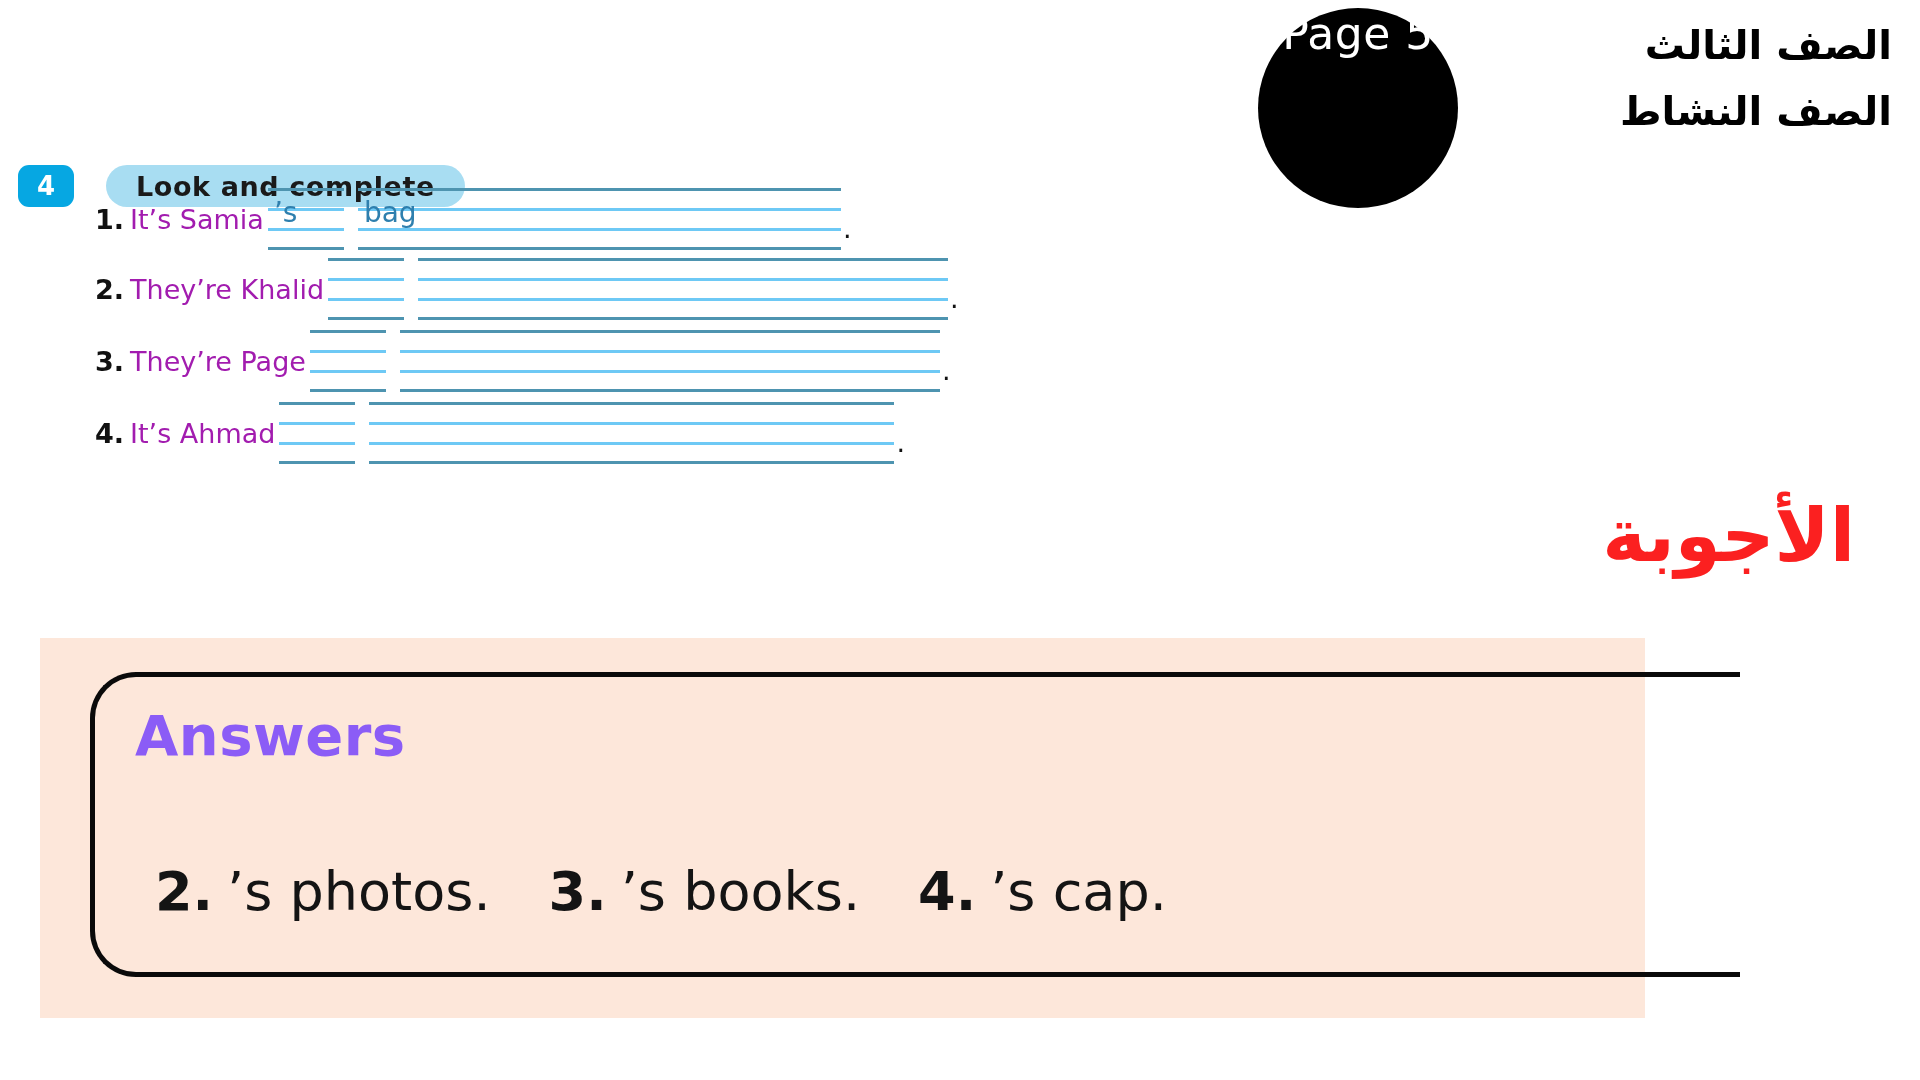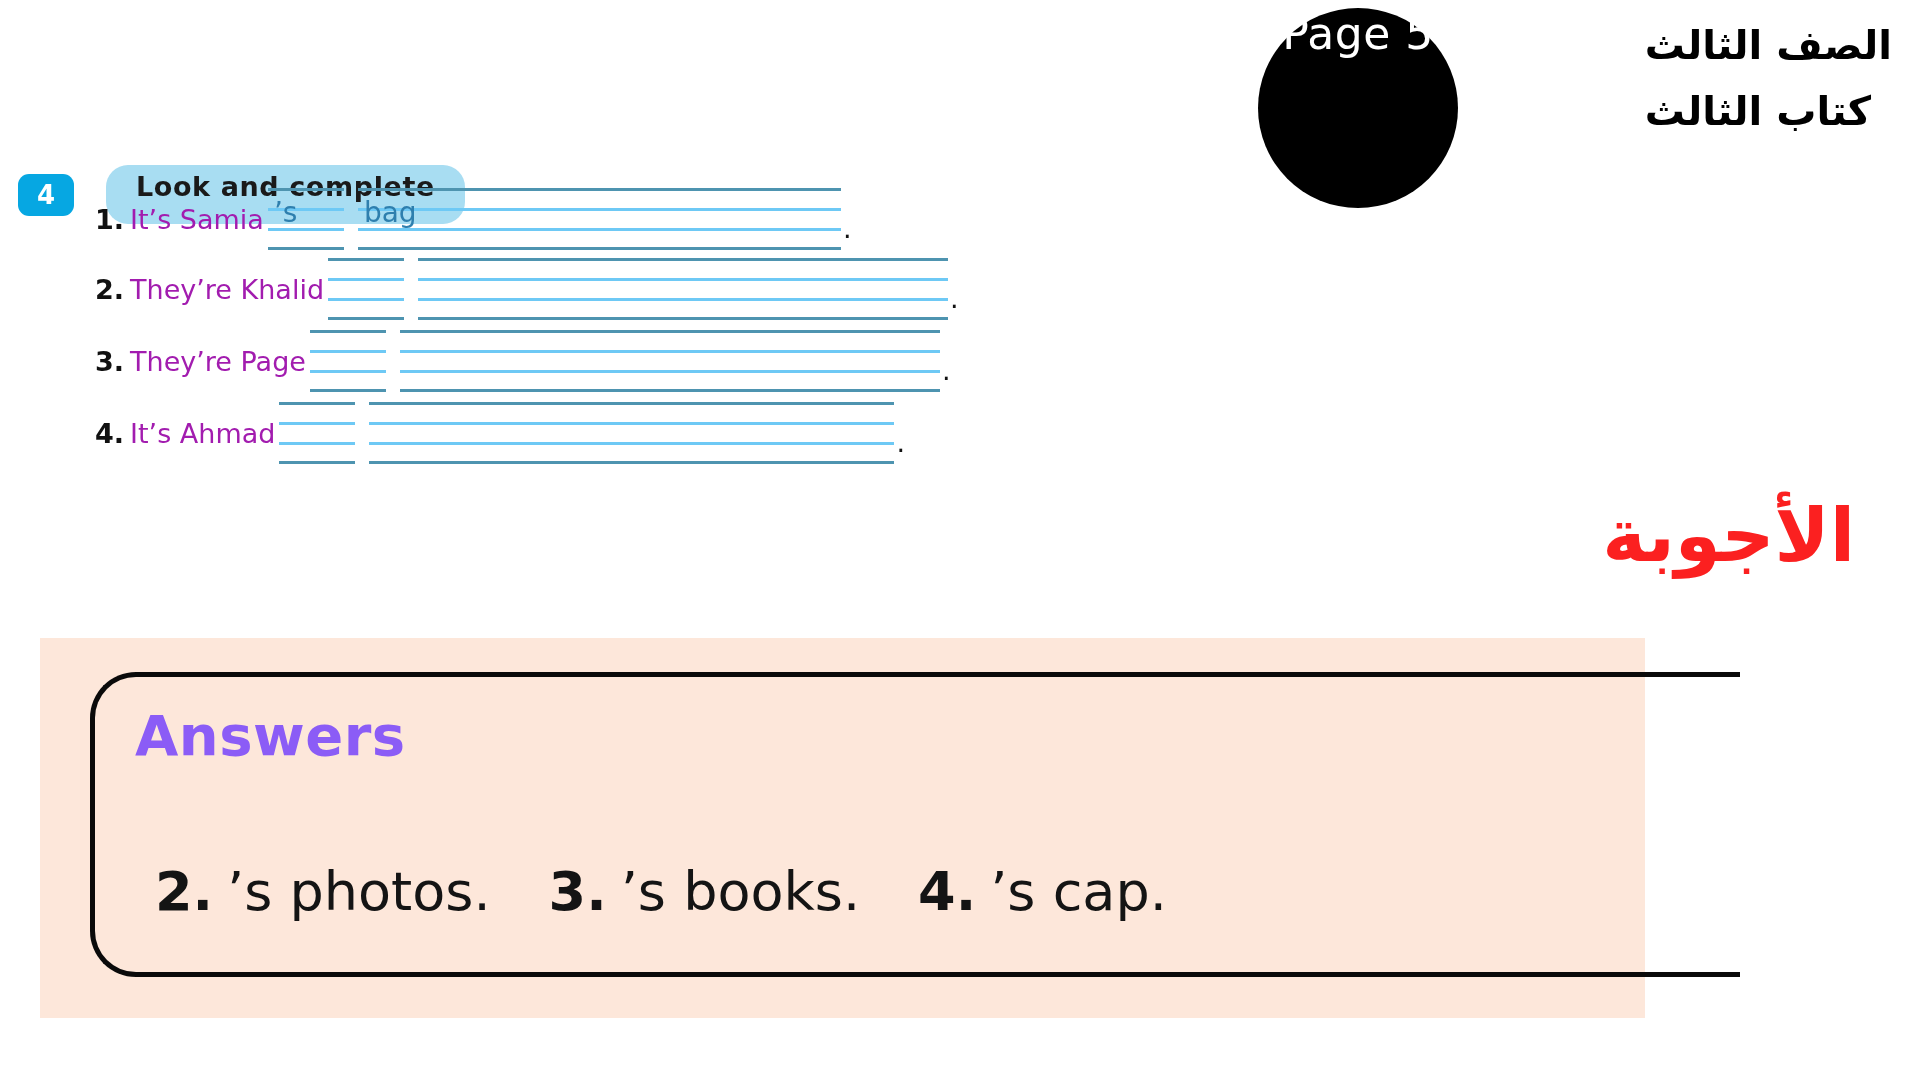--- a/index.html
+++ b/index.html
@@ -9,21 +9,21 @@
     font-family: "Liberation Sans", sans-serif;
     overflow: hidden;
   }
   #page { position: relative; width: 1920px; height: 1080px; background:#fff; }
 
   
   .arabic-head {
     position: absolute;
     right: 28px;
     top: 12px;
-    text-align: left;
+    text-align: right;
     direction: rtl;
     color: #000;
   }
   .arabic-head .line {
     font-family: "DejaVu Sans", sans-serif;
     font-weight: bold;
     font-size: 40px;
     line-height: 66px;
     letter-spacing: 0px;
     white-space: nowrap;
@@ -62,21 +62,21 @@
     color: #ffffff;
     font-family: "DejaVu Sans", sans-serif;
     font-weight: bold;
     font-size: 26px;
     display: flex; align-items: center; justify-content: center;
     margin-right: 32px;
   }
   .ex-title-pill {
     background: #A8DDF2;
     border-radius: 22px;
-    padding: 6px 30px 22px 30px;
+    padding: 6px 30px 5px 30px;
     color: #1a1a1a;
     font-family: "DejaVu Sans", sans-serif;
     font-weight: bold;
     font-size: 27px;
     letter-spacing: 0.6px;
     white-space: nowrap;
     text-align: right;
   }
 
   
@@ -198,21 +198,21 @@
   }
   .ans-item .v { font-weight: 400; }
 </style>
 </head>
 <body>
 
 <div id="page">
 
   <div class="arabic-head">
     <div class="line">الصف الثالث</div>
-    <div class="line">كتاب الثالث</div>
+    <div class="line">الصف النشاط</div>
   </div>
 
   <div class="page-badge">
     <span class="page-label">Page 5</span>
   </div>
 
   <div class="ex-header">
     <div class="ex-num">4</div>
     <div class="ex-title-pill">Look and complete</div>
   </div>

